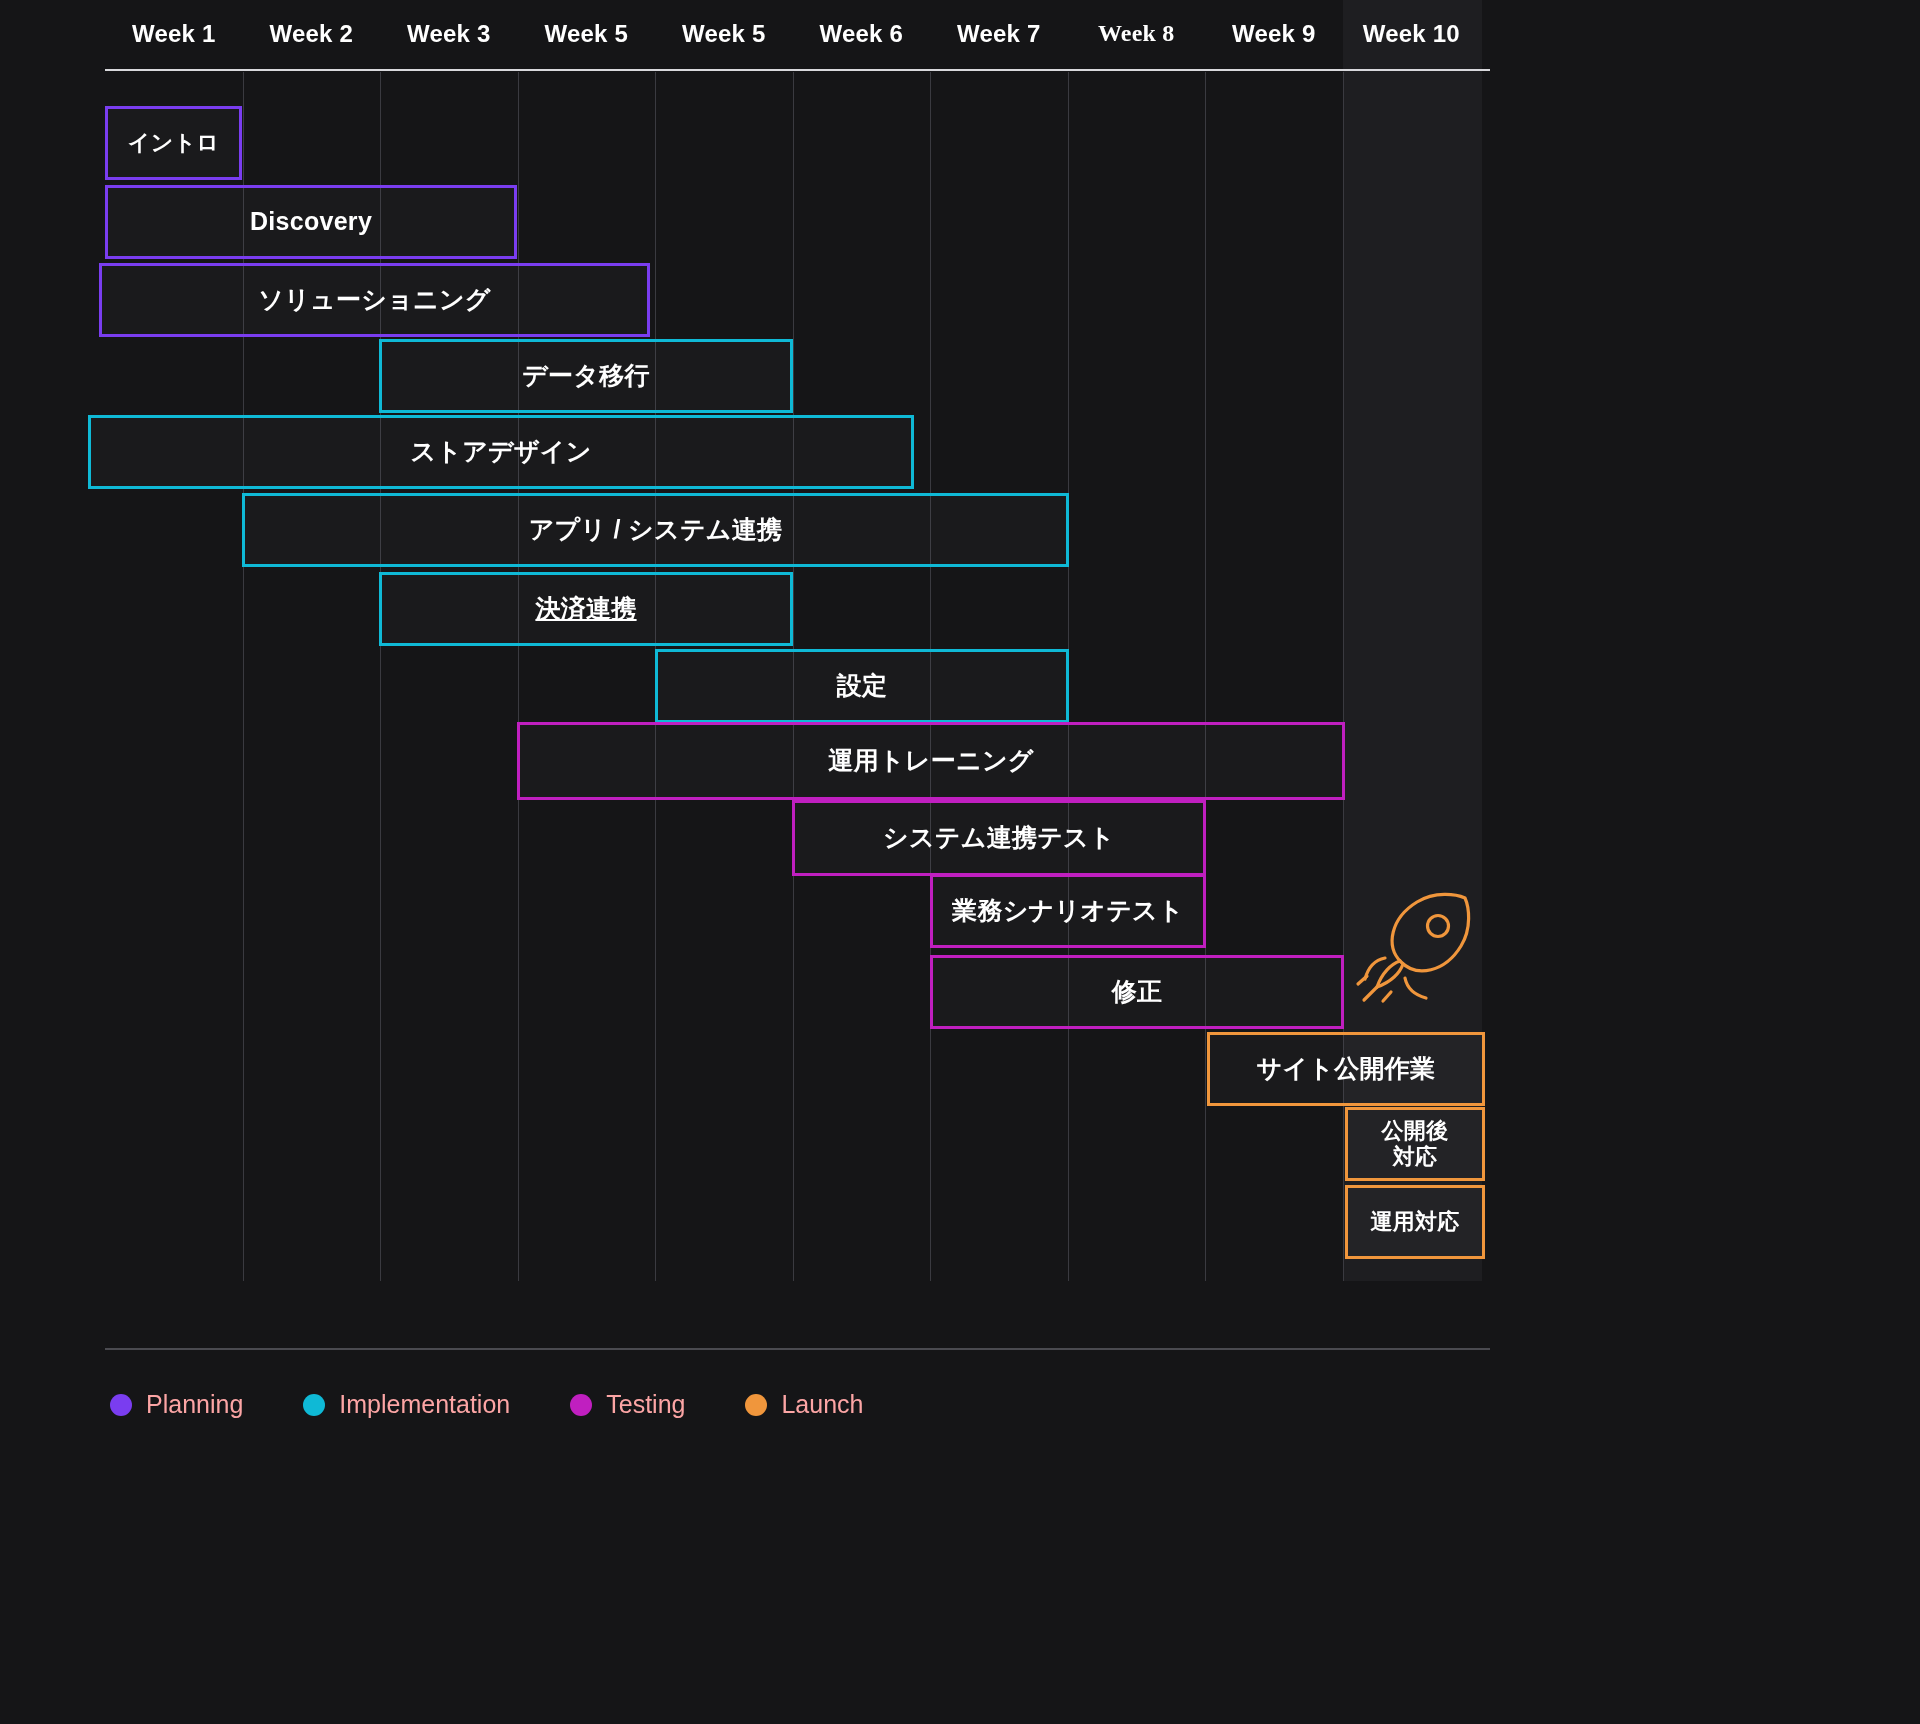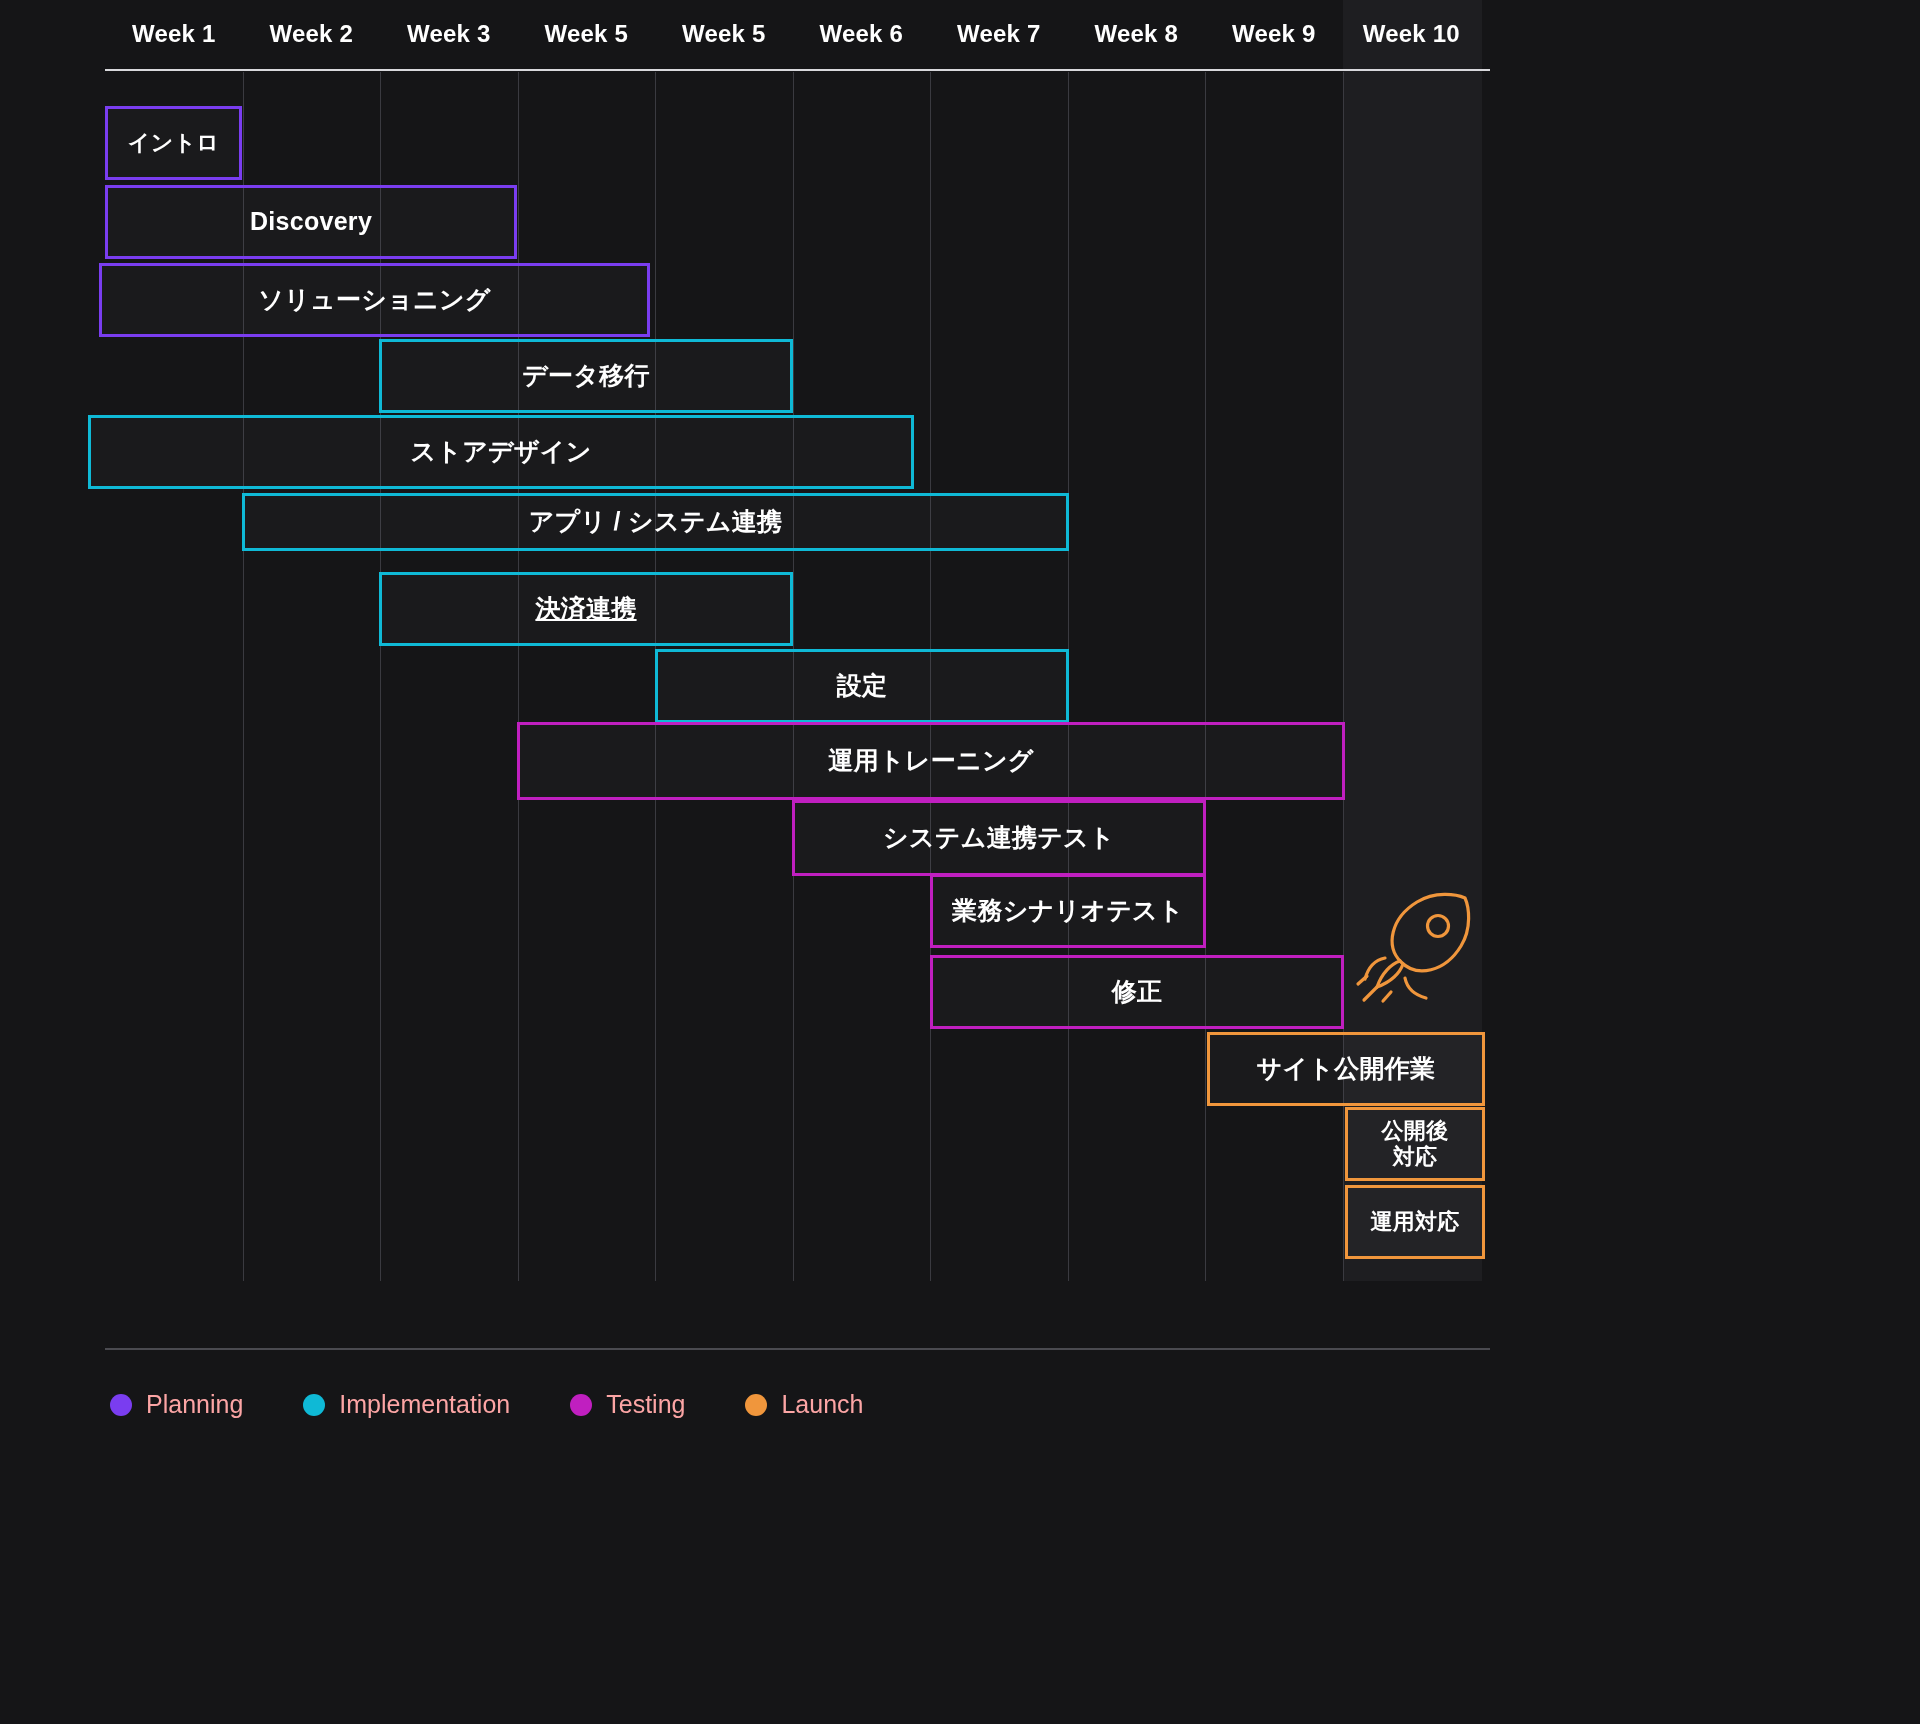--- a/index.html
+++ b/index.html
@@ -113,21 +113,21 @@
   <div class="week-col-hl" id="hl-col" style="left: 1342.5px; width: 139.5px; top: 0px; height: 1281px;"></div>
 
   <div class="weeks" id="weeks-header">
       <div class="week-label" style="left: 105px; width: 137.5px;">Week 1</div>
       <div class="week-label" style="left: 242.5px; width: 137.5px;">Week 2</div>
       <div class="week-label" style="left: 380px; width: 137.5px;">Week 3</div>
       <div class="week-label" style="left: 517.5px; width: 137.5px;">Week 5</div>
       <div class="week-label" style="left: 655px; width: 137.5px;">Week 5</div>
       <div class="week-label" style="left: 792.5px; width: 137.5px;">Week 6</div>
       <div class="week-label" style="left: 930px; width: 137.5px;">Week 7</div>
-      <div class="week-label" style="left: 1067.5px; width: 137.5px;">Week 8</div>
+      <div class="week-label" style="left: 1067.5px; width: 137.5px; font-family: Liberation Serif, serif;">Week 8</div>
       <div class="week-label" style="left: 1205px; width: 137.5px;">Week 9</div>
       <div class="week-label" style="left: 1342.5px; width: 137.5px;">Week 10</div>
     </div>
 
   <div class="header-rule" id="top-rule" style="left: 105px; top: 69px; width: 1385px;"></div>
 
   <div id="grid-lines">
       <div class="vline" style="left: 242.5px; top: 72px; height: 1209px;"></div>
       <div class="vline" style="left: 380px; top: 72px; height: 1209px;"></div>
       <div class="vline" style="left: 517.5px; top: 72px; height: 1209px;"></div>
@@ -148,21 +148,21 @@
       </div>
       <div class="bar" style="left: 99px; top: 263px; width: 551px; height: 74px; border-color: rgb(122, 61, 240);">
         <span>ソリューショニング</span>
       </div>
       <div class="bar" style="left: 379px; top: 339px; width: 414px; height: 74px; border-color: rgb(15, 185, 214);">
         <span>データ移行</span>
       </div>
       <div class="bar" style="left: 88px; top: 415px; width: 826px; height: 74px; border-color: rgb(15, 185, 214);">
         <span>ストアデザイン</span>
       </div>
-      <div class="bar" style="left: 242px; top: 493px; width: 827px; height: 58px; border-color: rgb(15, 185, 214);">
+      <div class="bar" style="left: 242px; top: 493px; width: 827px; height: 74px; border-color: rgb(15, 185, 214);">
         <span>アプリ / システム連携</span>
       </div>
       <div class="bar" style="left: 379px; top: 572px; width: 414px; height: 74px; border-color: rgb(15, 185, 214); text-decoration: underline;">
         <span>決済連携</span>
       </div>
       <div class="bar" style="left: 655px; top: 649px; width: 414px; height: 74px; border-color: rgb(15, 185, 214);">
         <span>設定</span>
       </div>
       <div class="bar" style="left: 517px; top: 722px; width: 828px; height: 78px; border-color: rgb(192, 31, 192);">
         <span>運用トレーニング</span>

